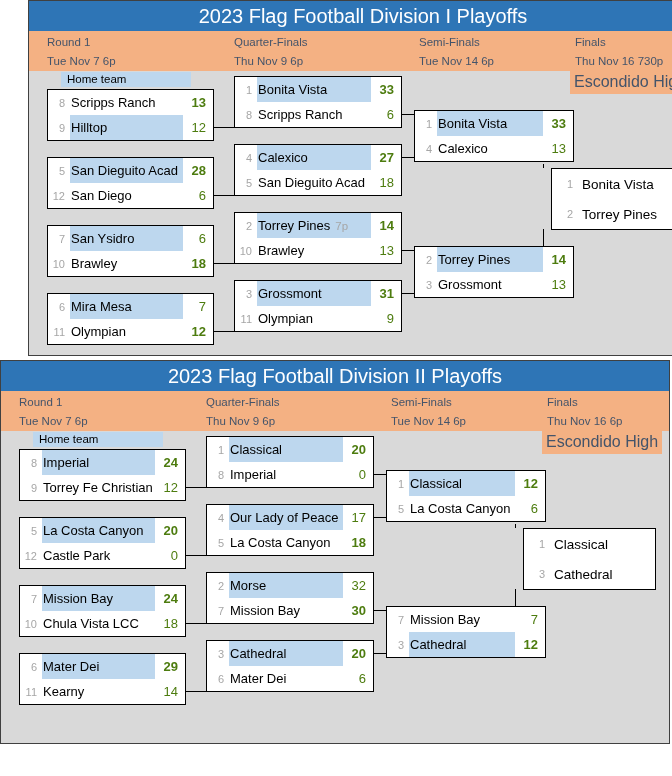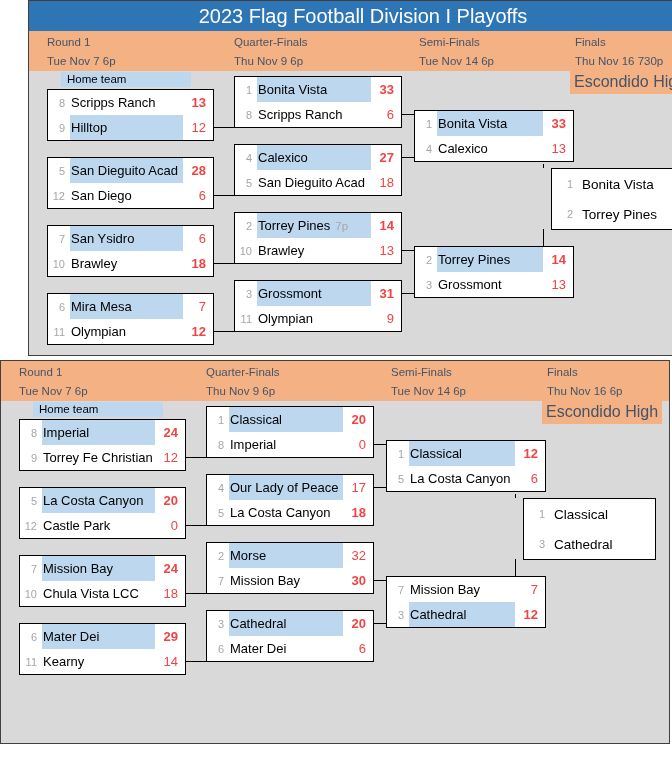--- a/index.html
+++ b/index.html
@@ -101,21 +101,21 @@
     padding-left:1px;
   }
   .match.final .tname{font-size:13.5px;padding-left:4px;}
   .tname .ttime{color:#a6a6a6;font-size:11.5px;padding-left:5px;}
   .score{
     width:30px;
     flex:0 0 auto;
     text-align:right;
     padding-right:7px;
     font-size:13px;
-    color:#ef4444;
+    color:#4d7c0f;
     box-sizing:border-box;
   }
   .score.win{font-weight:bold;}
   
   .team-row.home .hl{
     position:absolute;
     left:22px;
     right:30px;
     top:0;bottom:0;
     background:#bdd7ee;
@@ -300,20 +300,21 @@
       <div class="conn h" style="left: 373px; top: 43px; width: 12px;"></div>
       <div class="conn h" style="left: 373px; top: 86px; width: 12px;"></div>
       <div class="conn h" style="left: 373px; top: 179px; width: 12px;"></div>
       <div class="conn h" style="left: 373px; top: 222px; width: 12px;"></div>
       <div class="conn v" style="left: 514px; top: 93px; height: 4px;"></div>
       <div class="conn v" style="left: 514px; top: 158px; height: 17px;"></div>
     </div>
 </div>
 
 <div class="division" id="division-2">
+  <div class="title-bar">2023 Flag Football Division II Playoffs</div>
   <div class="round-band">
     <div class="round-head" style="left:18px;top:2px;">
       <span class="rname">Round 1</span>
       <span class="rdate">Tue Nov 7  6p</span>
     </div>
     <div class="round-head" style="left:205px;top:2px;">
       <span class="rname">Quarter-Finals</span>
       <span class="rdate">Thu Nov 9  6p</span>
     </div>
     <div class="round-head" style="left:390px;top:2px;">

